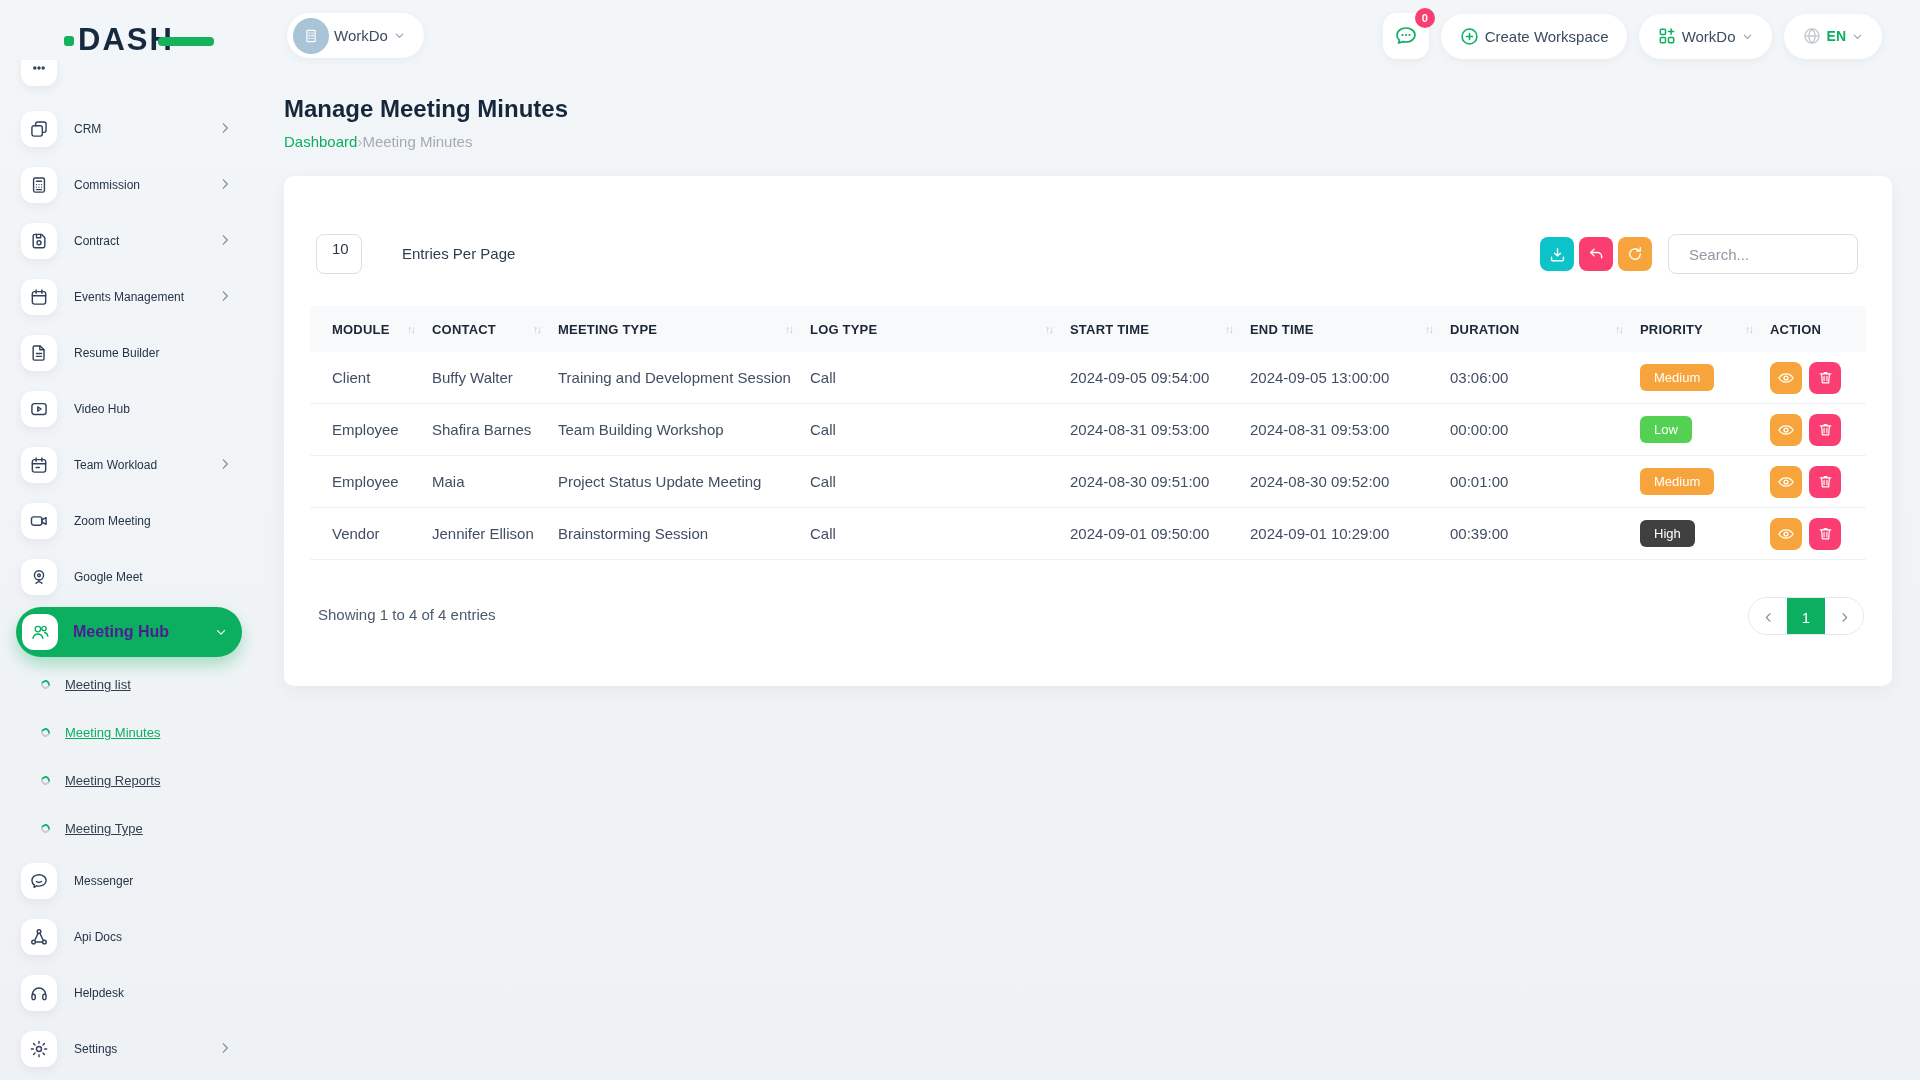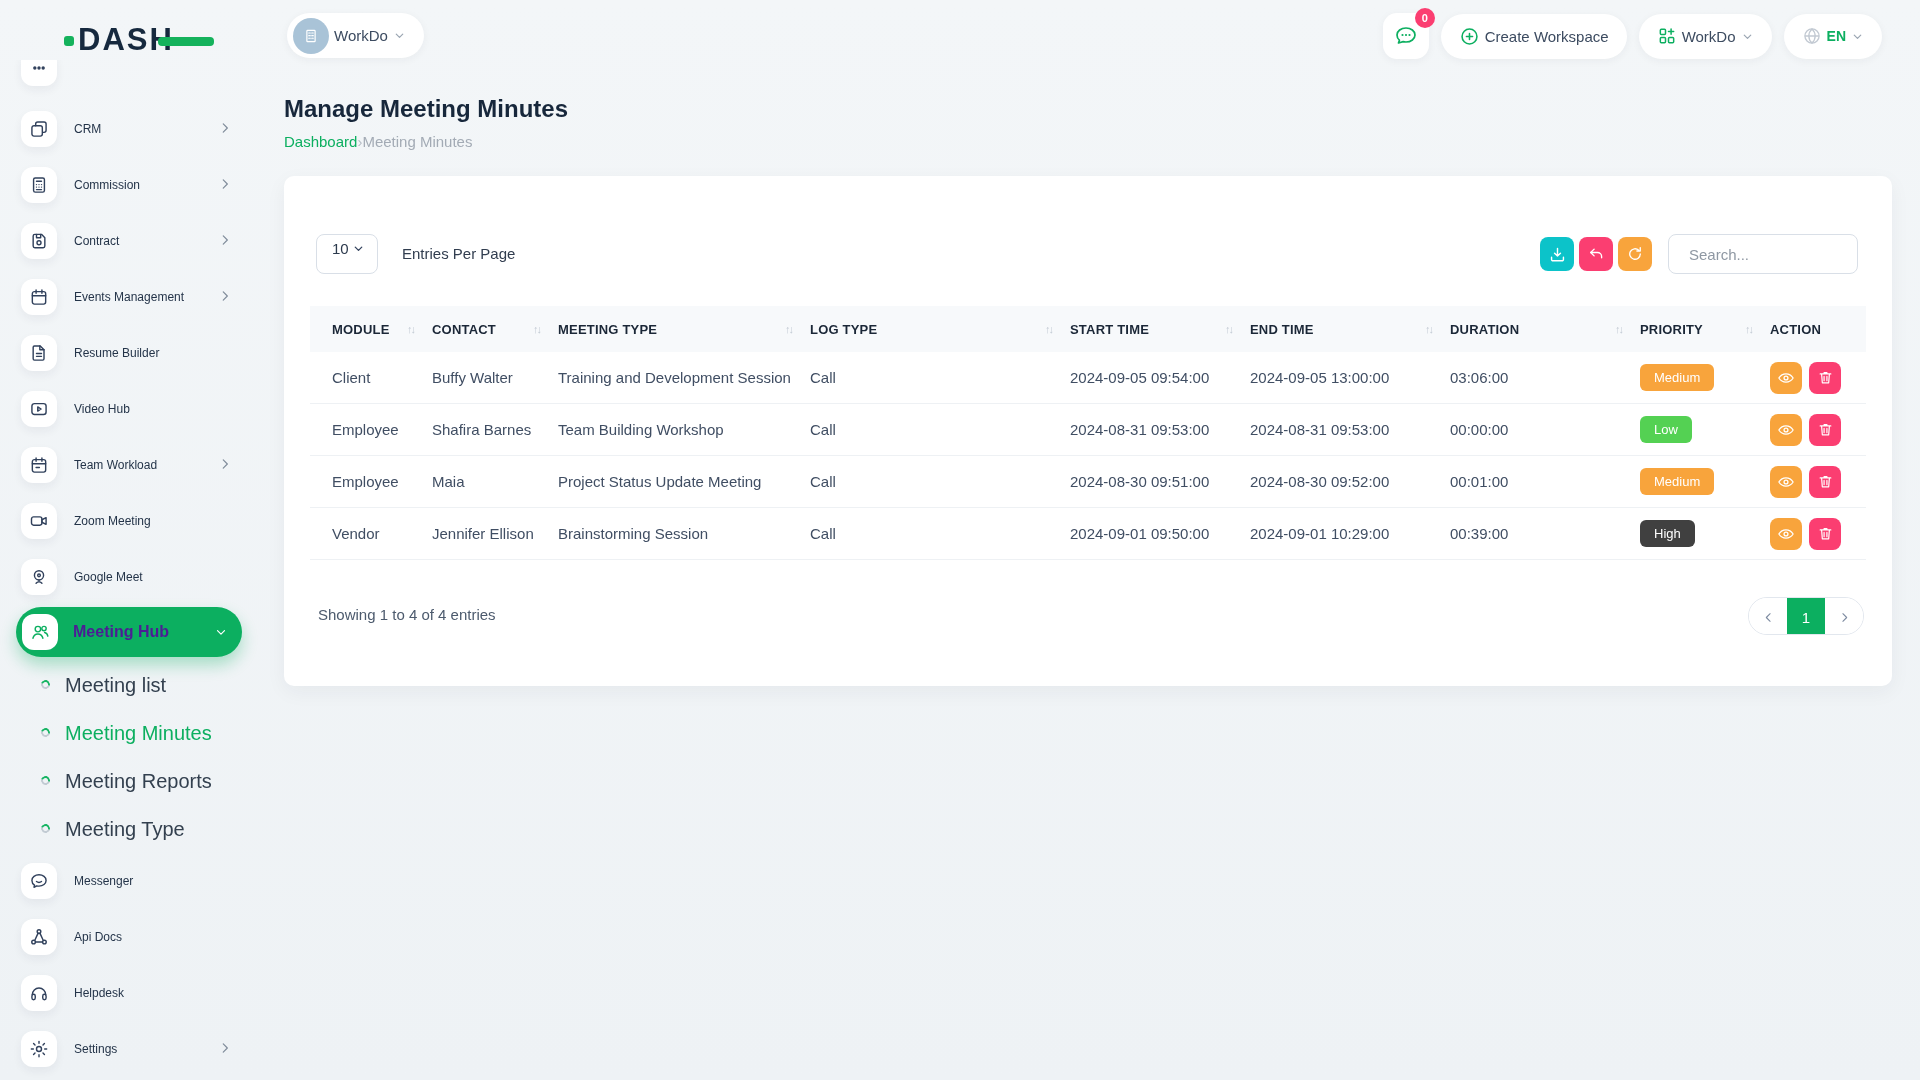--- a/index.html
+++ b/index.html
@@ -53,34 +53,34 @@
   .hub-pill .sb-icon { left:6px; top:7px; box-shadow:none; }
   .hub-pill .sb-icon svg { stroke:#0caf60; }
   .hub-pill .sb-label { left:57px; line-height:50px; color:#4c1d95; font-weight:700; font-size:16px; }
   .hub-pill .sb-chev { left:198px; top:18px; }
   .hub-pill .sb-chev svg { stroke:#fff; }
 
   .sub-item { position:absolute; left:0; width:262px; height:40px; cursor:pointer; }
   .bullet { position:absolute; left:41px; top:15px; width:9px; height:9px; border-radius:50%;
             border:2px solid #c2cbd3; border-top-color:#16b463; border-right-color:#16b463;
             transform:rotate(-30deg); }
-  .sub-label { position:absolute; left:65px; line-height:40px; font-size:20px; color:#33404f; }
+  .sub-label { position:absolute; left:65px; line-height:40px; font-size:13px; color:#33404f;text-decoration:underline; }
   .sub-item.active .sub-label { color:#0caf60; }
 
   
   .page-title { position:absolute; left:284px; top:95px; font-size:24px; font-weight:700; color:#17273b; }
   .breadcrumb { position:absolute; left:284px; top:133px; display:flex; align-items:center; gap:0; font-size:15px; }
   .crumb-home { color:#0caf60; cursor:pointer; }
   .crumb-sep { color:#b6bdc6; font-size:15px; }
   .crumb-cur { color:#a3abb5; }
 
   .card { position:absolute; left:284px; top:176px; width:1608px; height:510px; background:#fff;
           border-radius:10px; box-shadow:0 6px 20px rgba(35,46,60,.05); }
 
-  .entries-select { position:absolute; left:32px; top:58px; width:62px; height:40px;
+  .entries-select { position:absolute; left:32px; top:58px; width:46px; height:40px;
                     border:1px solid #d9dfe7; border-radius:8px; display:flex; align-items:center;
                     justify-content:space-between; padding:0 12px 12px 15px; font-size:15px; color:#2c3a4d;
                     cursor:pointer; }
   .entries-label { position:absolute; left:118px; top:58px; line-height:40px; font-size:15px; color:#313d4f; }
 
   .toolbar { position:absolute; left:1256px; top:61px; display:flex; gap:5px; }
   .tb-btn { width:34px; height:34px; border:none; border-radius:8px; display:flex; align-items:center;
             justify-content:center; cursor:pointer; }
   .tb-btn svg { stroke:#fff; fill:none; stroke-width:1.8; stroke-linecap:round; stroke-linejoin:round; }
   .tb-teal { background:#0cc3c9; }

